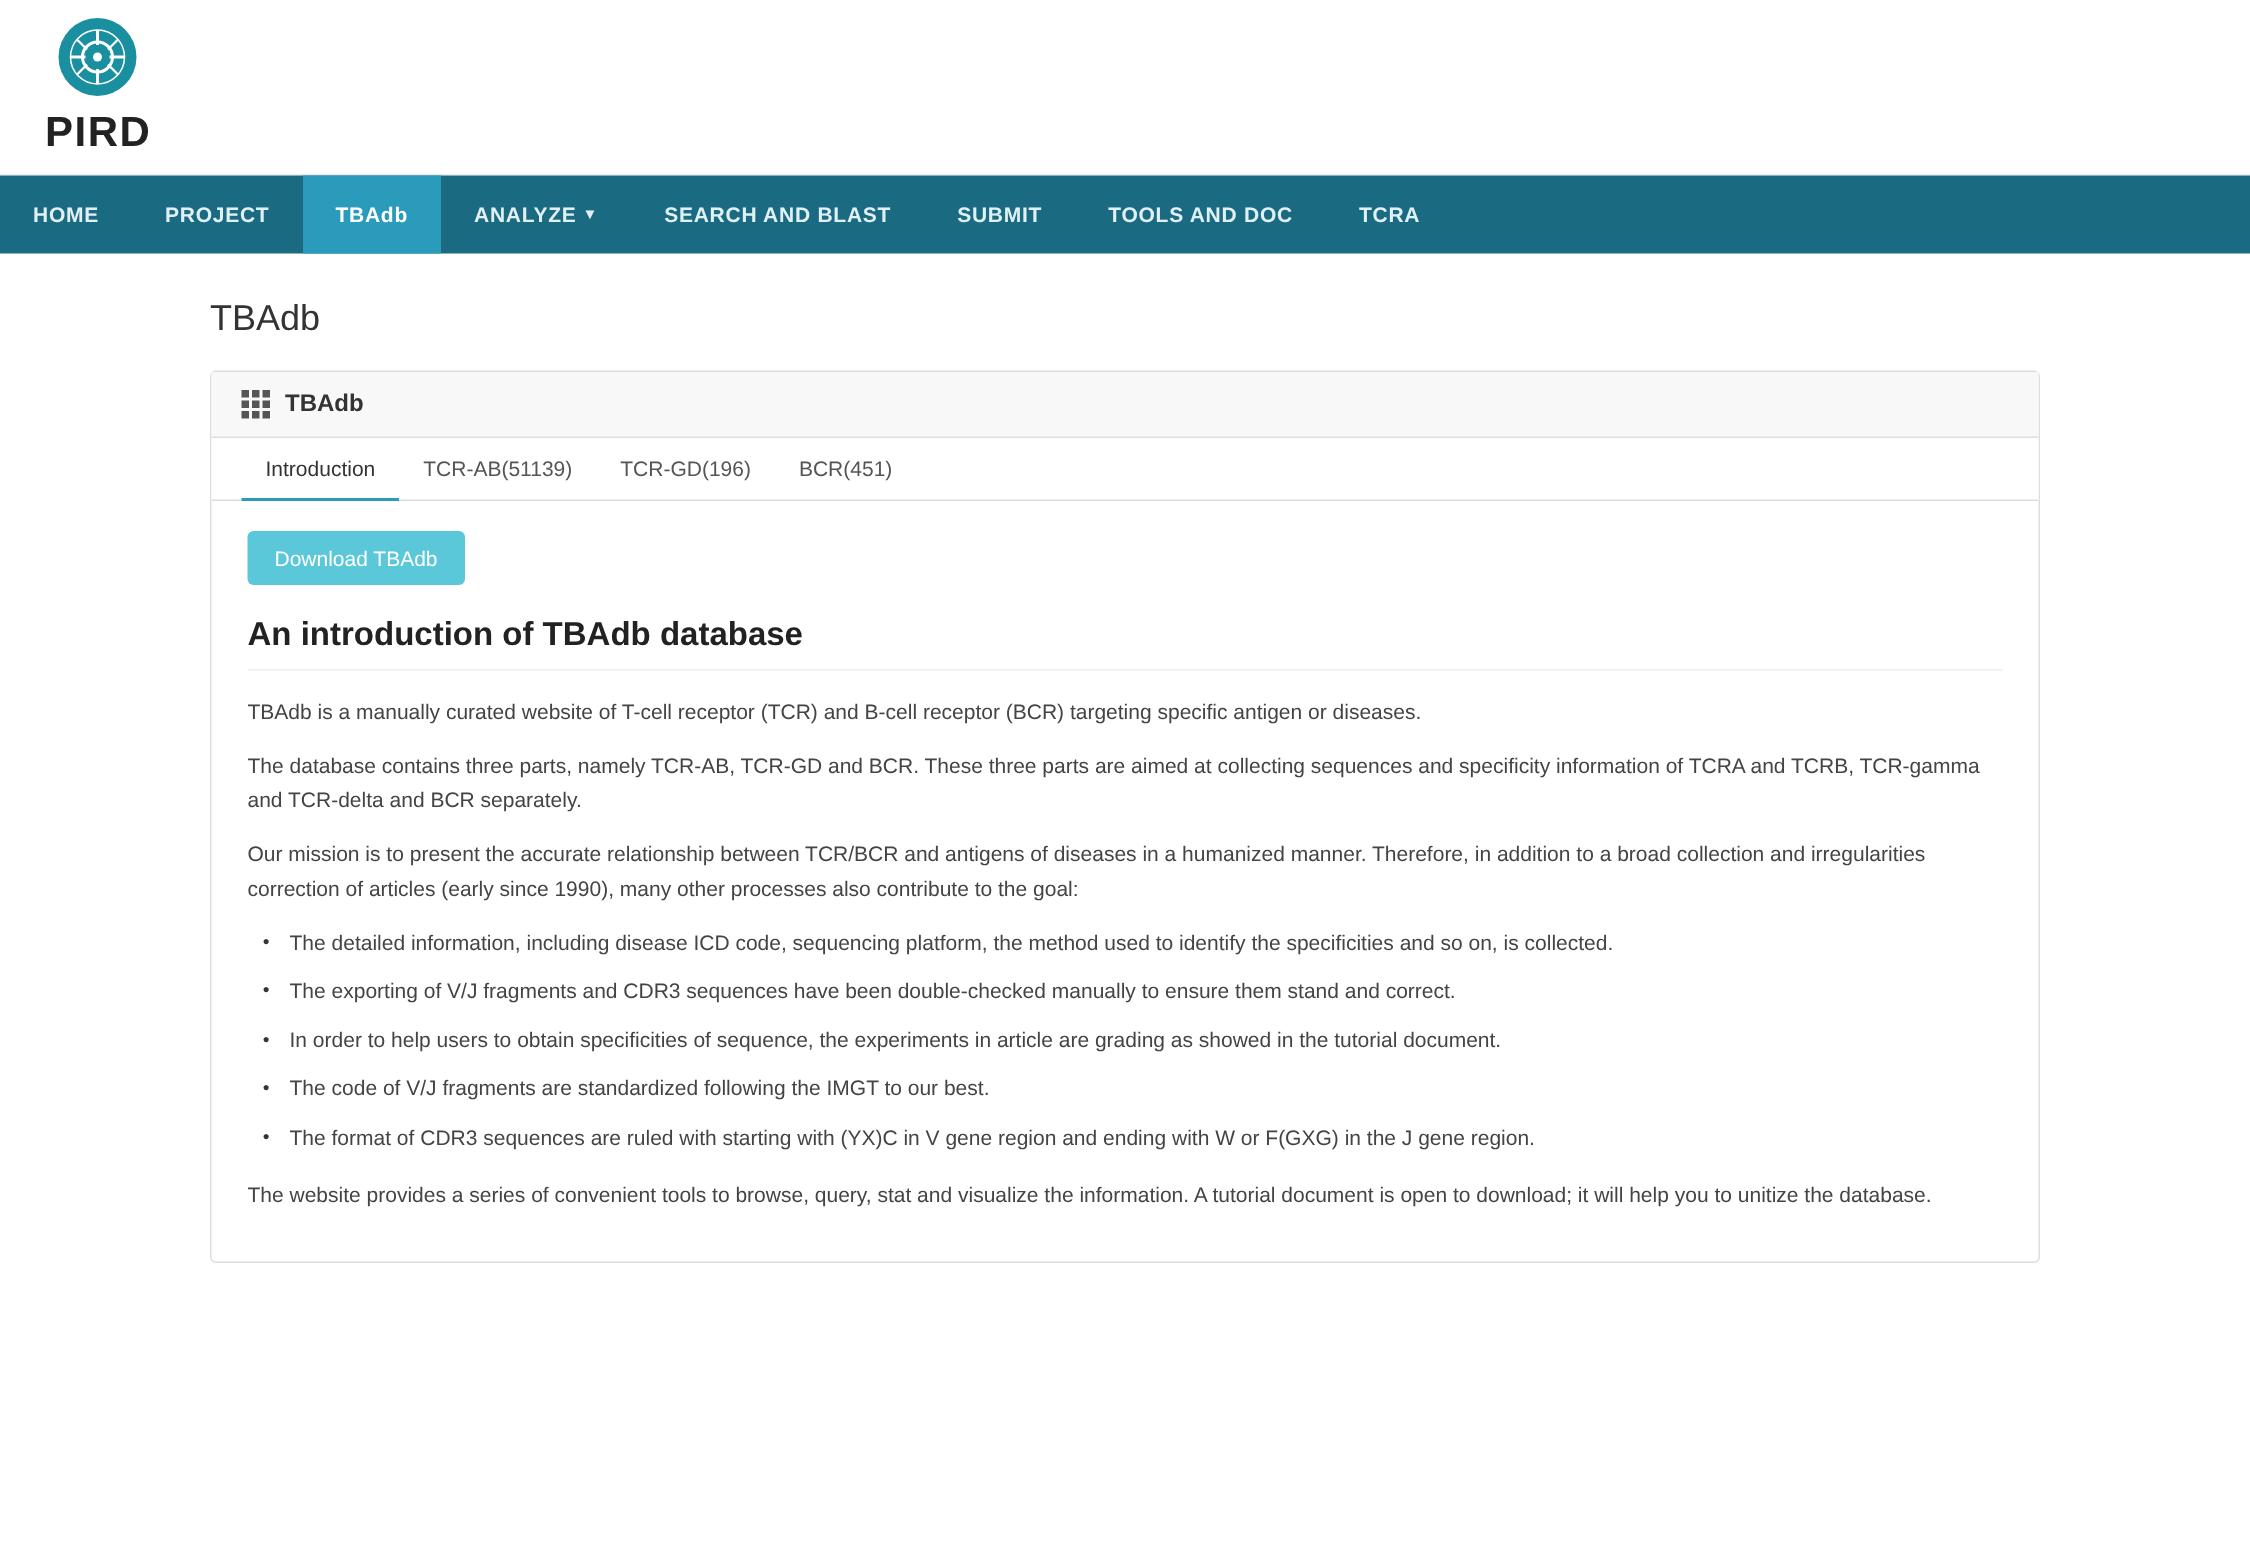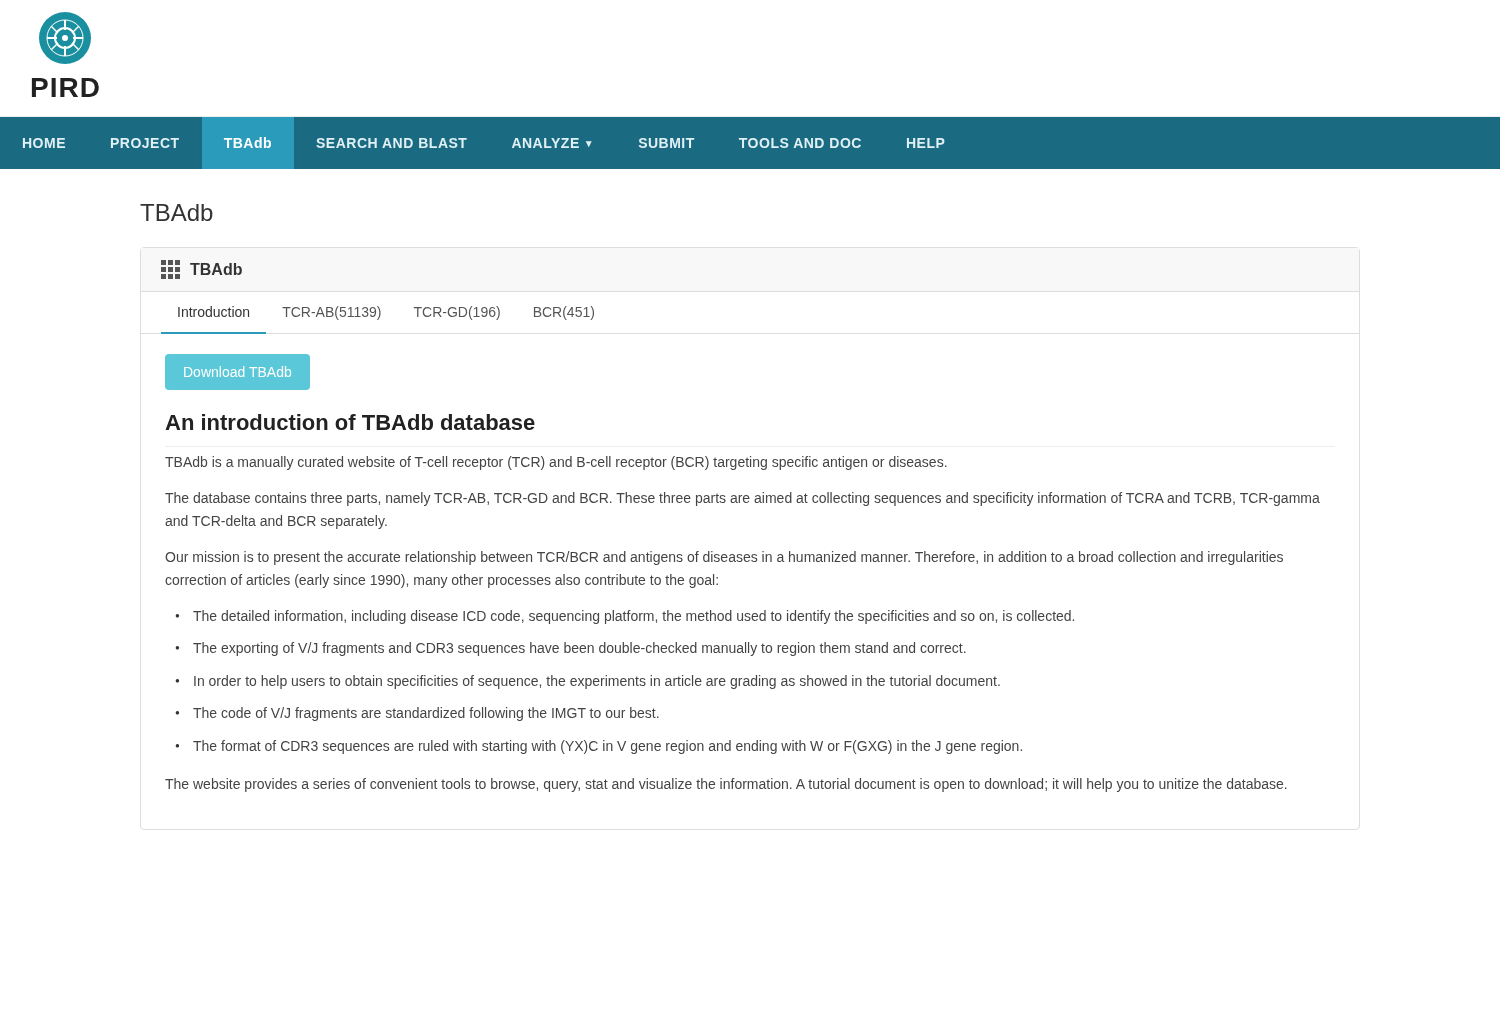--- a/index.html
+++ b/index.html
@@ -142,21 +142,21 @@
       font-size: 14px;
       cursor: pointer;
       margin-bottom: 20px;
     }
 
     
     .intro-heading {
       font-size: 22px;
       font-weight: 600;
       color: #222;
-      margin-bottom: 4px;
+      margin-bottom: 16px;
       padding-bottom: 10px;
       border-bottom: 1px solid #eee;
     }
 
     .intro-text {
       margin-bottom: 14px;
       line-height: 1.6;
       color: #444;
       font-size: 14px;
     }
@@ -203,28 +203,28 @@
       </svg>
     </div>
     <span class="logo-text">PIRD</span>
   </div>
 </header>
 
 <nav>
   <a href="#">HOME</a>
   <a href="#">PROJECT</a>
   <a href="#" class="active">TBAdb</a>
-  <a href="#">SEARCH AND BLAST</a>
   <a href="#">
     <span>ANALYZE</span>
     <span class="nav-dropdown-arrow">▼</span>
   </a>
+  <a href="#">SEARCH AND BLAST</a>
   <a href="#">SUBMIT</a>
   <a href="#">TOOLS AND DOC</a>
-  <a href="#">HELP</a>
+  <a href="#">TCRA</a>
 </nav>
 
 <div class="main-content">
   <h1 class="page-title">TBAdb</h1>
 
   <div class="card">
 
     <div class="card-header">
       <div class="grid-icon">
         <span></span>
@@ -252,21 +252,21 @@
 
       <h2 class="intro-heading">An introduction of TBAdb database</h2>
 
       <div>
         <p class="intro-text">TBAdb is a manually curated website of T-cell receptor (TCR) and B-cell receptor (BCR) targeting specific antigen or diseases.</p>
         <p class="intro-text">The database contains three parts, namely TCR-AB, TCR-GD and BCR. These three parts are aimed at collecting sequences and specificity information of TCRA and TCRB, TCR-gamma and TCR-delta and BCR separately.</p>
         <p class="intro-text">Our mission is to present the accurate relationship between TCR/BCR and antigens of diseases in a humanized manner. Therefore, in addition to a broad collection and irregularities correction of articles (early since 1990), many other processes also contribute to the goal:</p>
 
         <ul class="intro-list">
           <li>The detailed information, including disease ICD code, sequencing platform, the method used to identify the specificities and so on, is collected.</li>
-          <li>The exporting of V/J fragments and CDR3 sequences have been double-checked manually to region them stand and correct.</li>
+          <li>The exporting of V/J fragments and CDR3 sequences have been double-checked manually to ensure them stand and correct.</li>
           <li>In order to help users to obtain specificities of sequence, the experiments in article are grading as showed in the tutorial document.</li>
           <li>The code of V/J fragments are standardized following the IMGT to our best.</li>
           <li>The format of CDR3 sequences are ruled with starting with (YX)C in V gene region and ending with W or F(GXG) in the J gene region.</li>
         </ul>
 
         <p class="intro-text">The website provides a series of convenient tools to browse, query, stat and visualize the information. A tutorial document is open to download; it will help you to unitize the database.</p>
       </div>
     </div>
   </div>
 </div>

